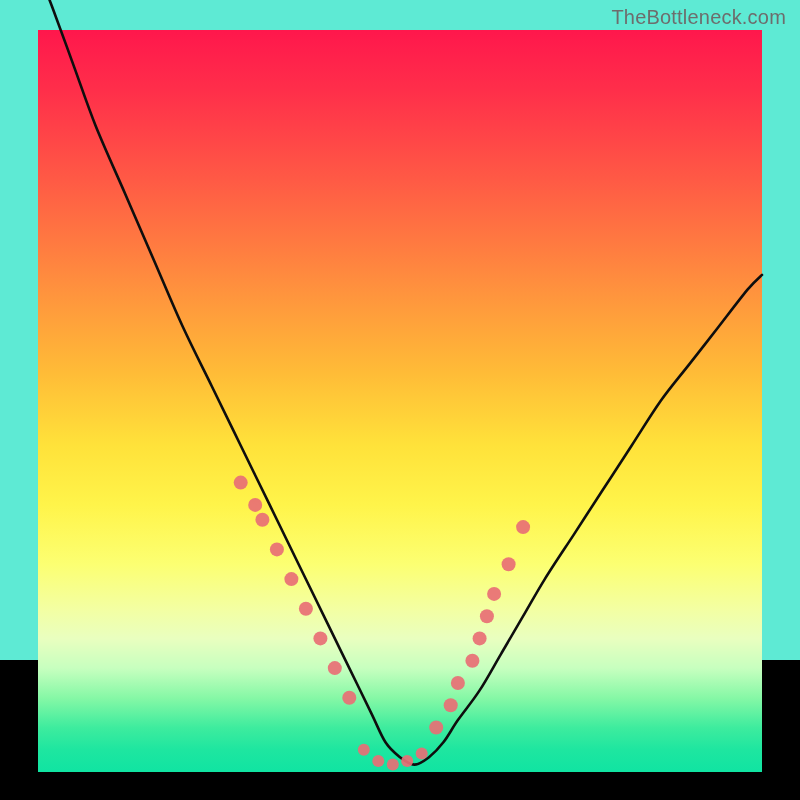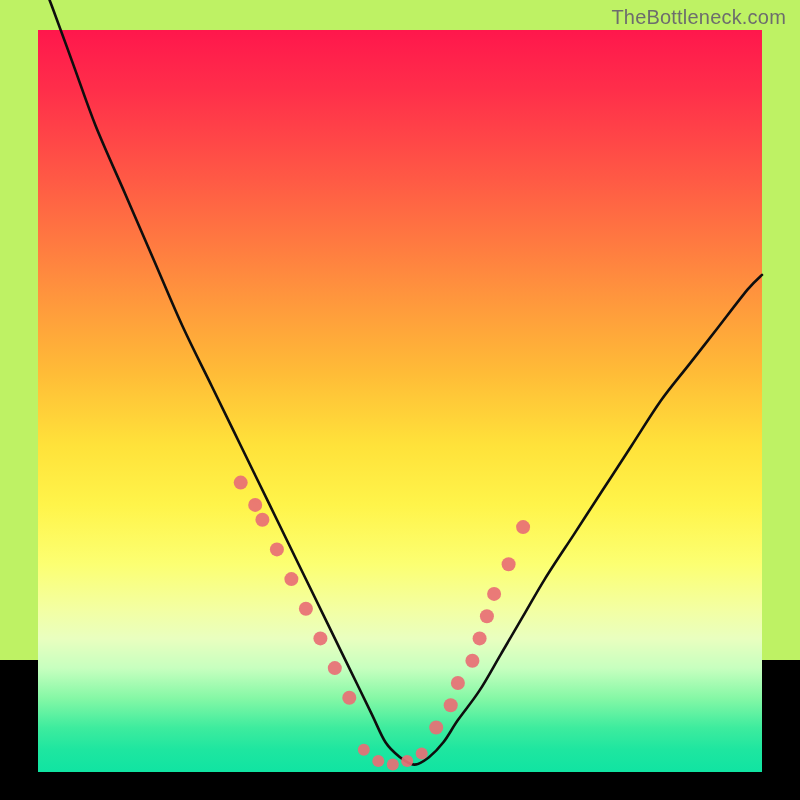--- a/index.html
+++ b/index.html
@@ -8,21 +8,21 @@
     width: 800px;
     height: 800px;
     background: #000;
     overflow: hidden;
     font-family: Arial, Helvetica, sans-serif;
   }
   .frame {
     position: relative;
     width: 800px;
     height: 660px;
-    background: #bef264;
+    background: #5eead4;
   }
   .plot-area {
     position: absolute;
     left: 38px;
     top: 30px;
     width: 724px;
     height: 742px;
     
     background: linear-gradient(
       to bottom,

